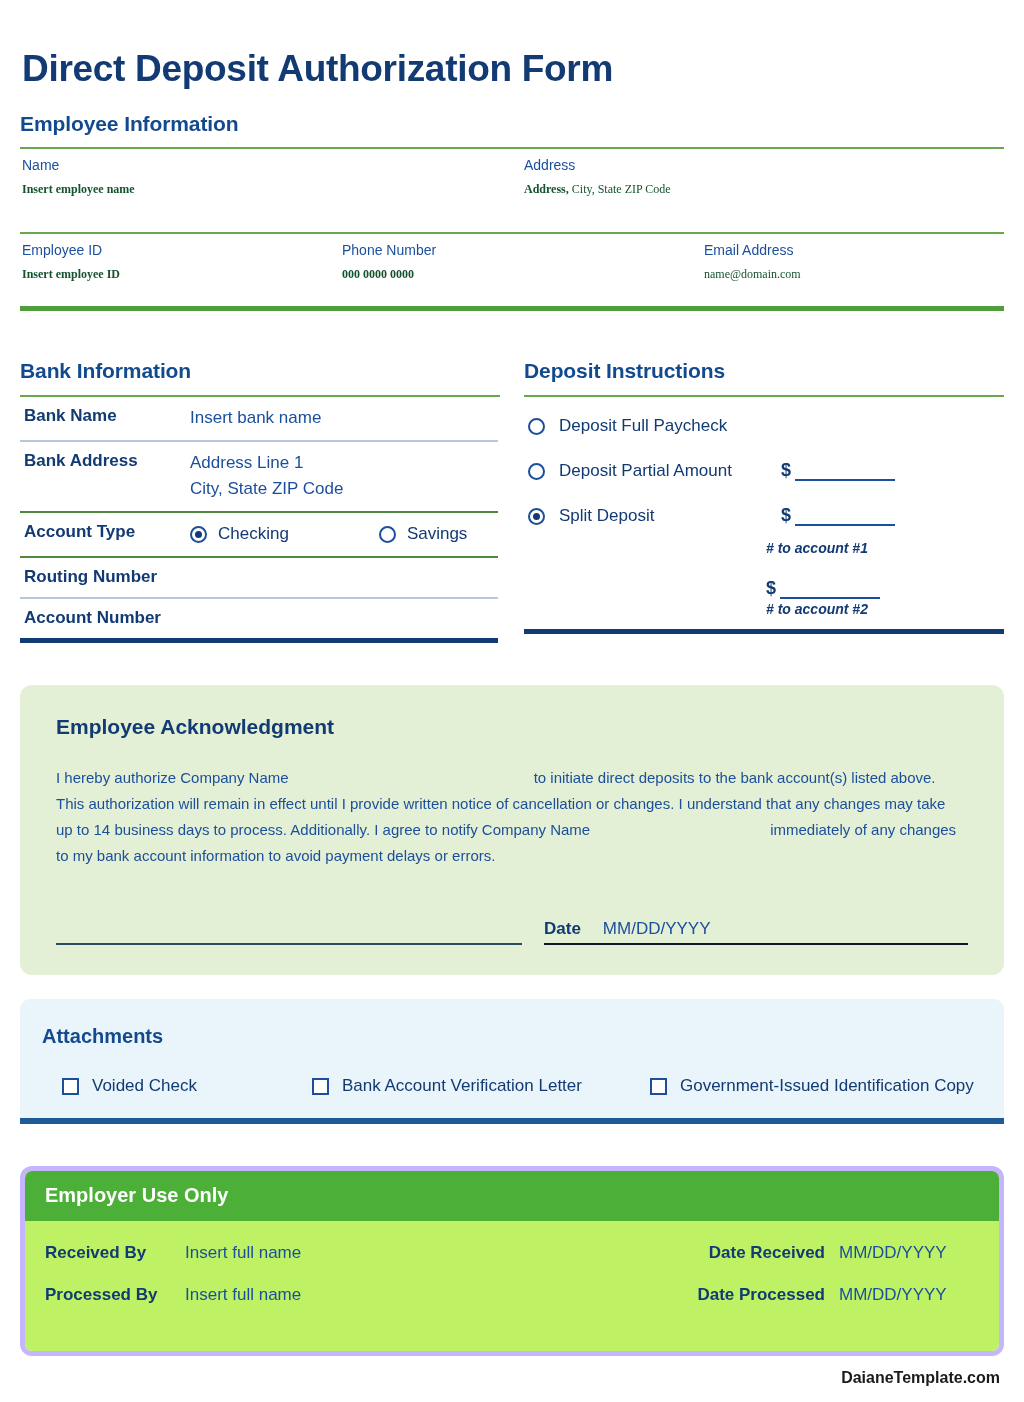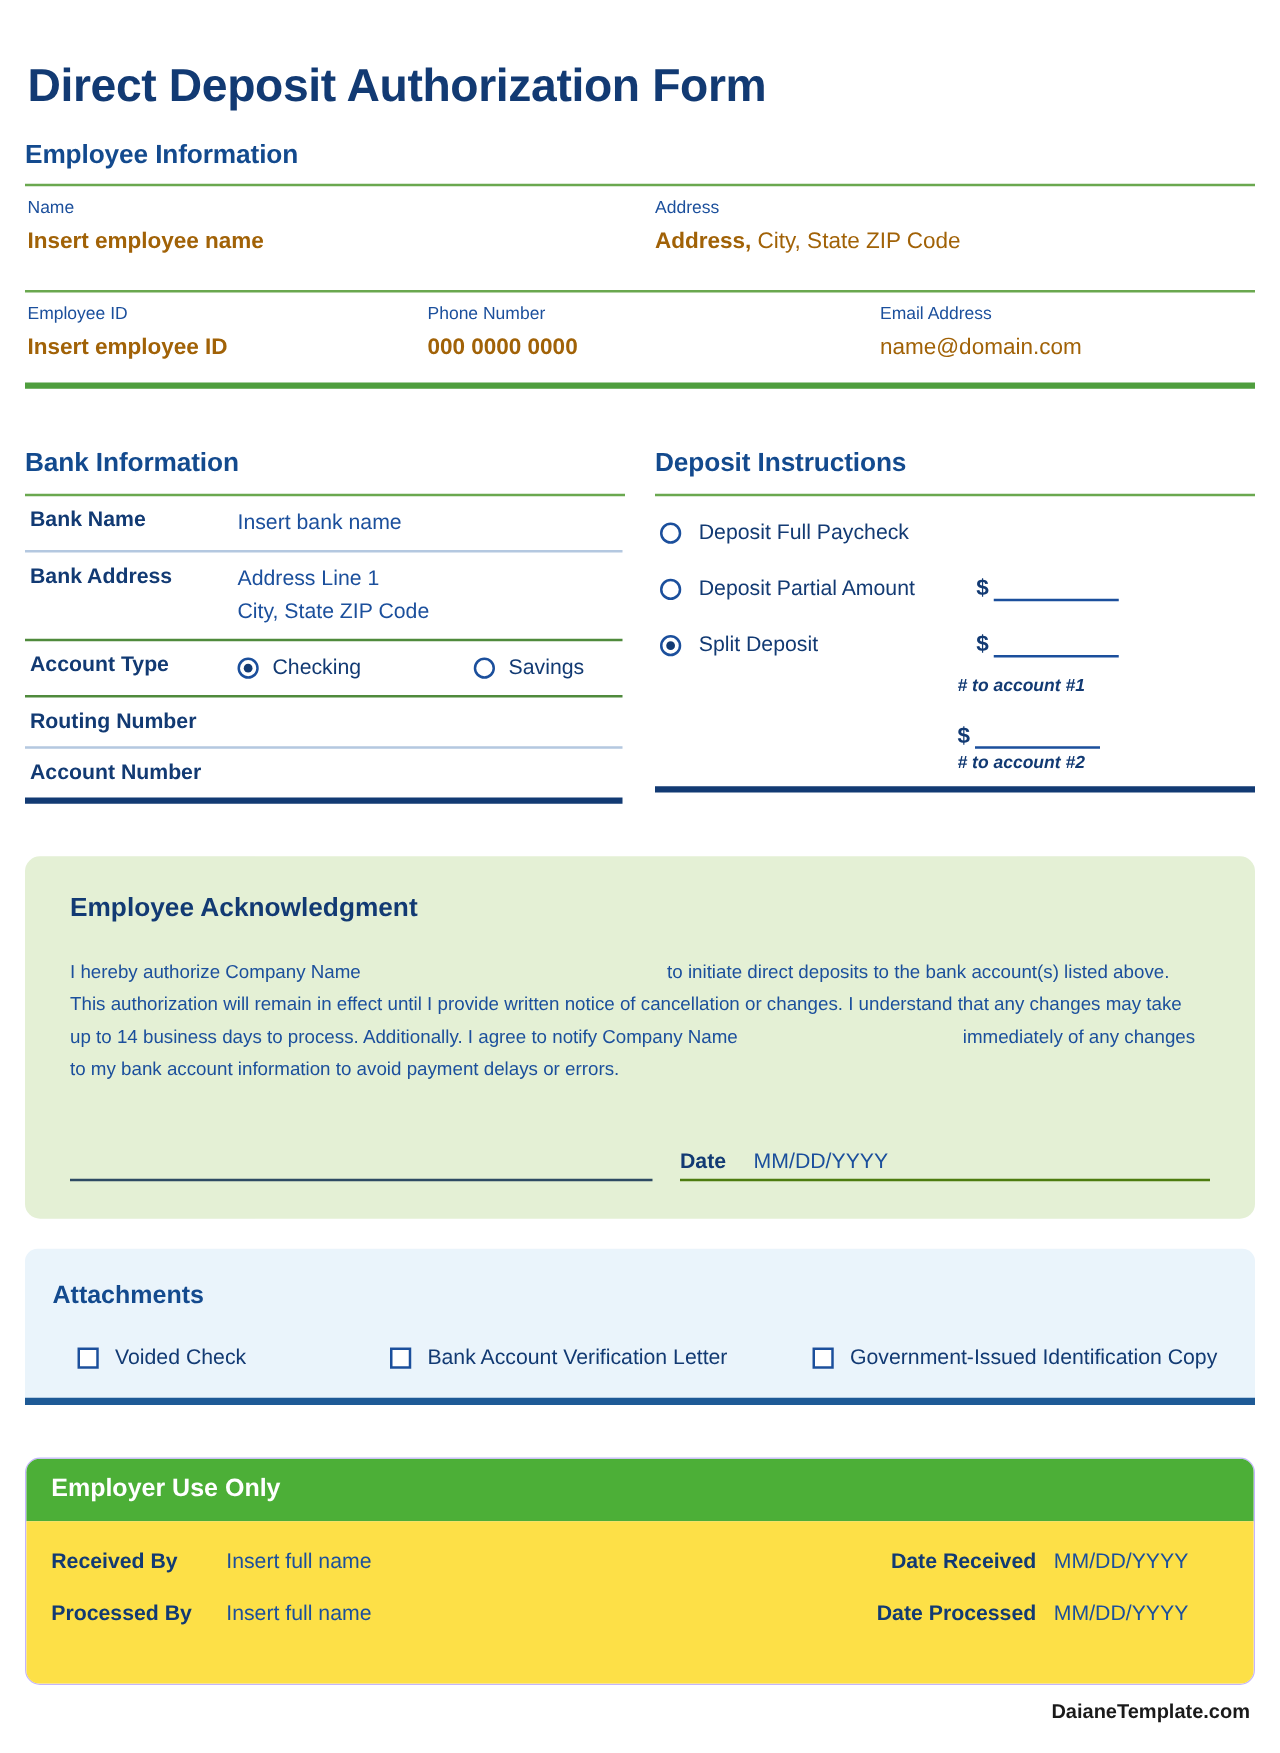--- a/index.html
+++ b/index.html
@@ -53,24 +53,25 @@
   .emp-row { position: relative; height: 72px; }
   .emp-label {
     position: absolute;
     top: 8px;
     color: #1b4f9c;
     font-size: 14px;
   }
   .emp-value {
     position: absolute;
     top: 33px;
-    color: #a16207;
-    font-size: 18px;
+    color: #14532d;
+    font-size: 12px;
     font-weight: bold;
     white-space: nowrap;
+    font-family: Liberation Serif, serif;
   }
   .emp-value .light { font-weight: normal; }
 
   
   .two-col {
     display: flex;
     gap: 24px;
     margin-top: 48px;
   }
   .col { flex: 1 1 0; min-width: 0; }
@@ -211,21 +212,21 @@
   }
   .sig-line {
     width: 466px;
     flex: 0 0 466px;
     border-bottom: 2px solid #2d4a63;
     height: 28px;
   }
   .date-block {
     flex: 1 1 auto;
     margin-left: 22px;
-    border-bottom: 2px solid #4d7c0f;
+    border-bottom: 2px solid #0f172a;
     display: flex;
     align-items: baseline;
     padding-bottom: 4px;
   }
   .date-label {
     color: #123a73;
     font-size: 17px;
     font-weight: bold;
   }
   .date-value {
@@ -265,33 +266,33 @@
   .attach-label {
     margin-left: 13px;
     color: #123a73;
     font-size: 17px;
     white-space: nowrap;
   }
 
   
   .employer-card {
     margin-top: 42px;
-    border: 1px solid #c4b5fd;
+    border: 5px solid #c4b5fd;
     border-radius: 12px;
     overflow: hidden;
   }
   .employer-head {
     background: #4caf37;
     color: #ffffff;
     font-size: 20px;
     font-weight: bold;
     padding: 13px 0 14px 20px;
   }
   .employer-body {
-    background: #fde047;
+    background: #bef264;
     padding: 22px 20px 24px 20px;
   }
   .employer-row {
     display: flex;
     align-items: baseline;
     height: 42px;
   }
   .er-key {
     color: #123a73;
     font-size: 17px;

